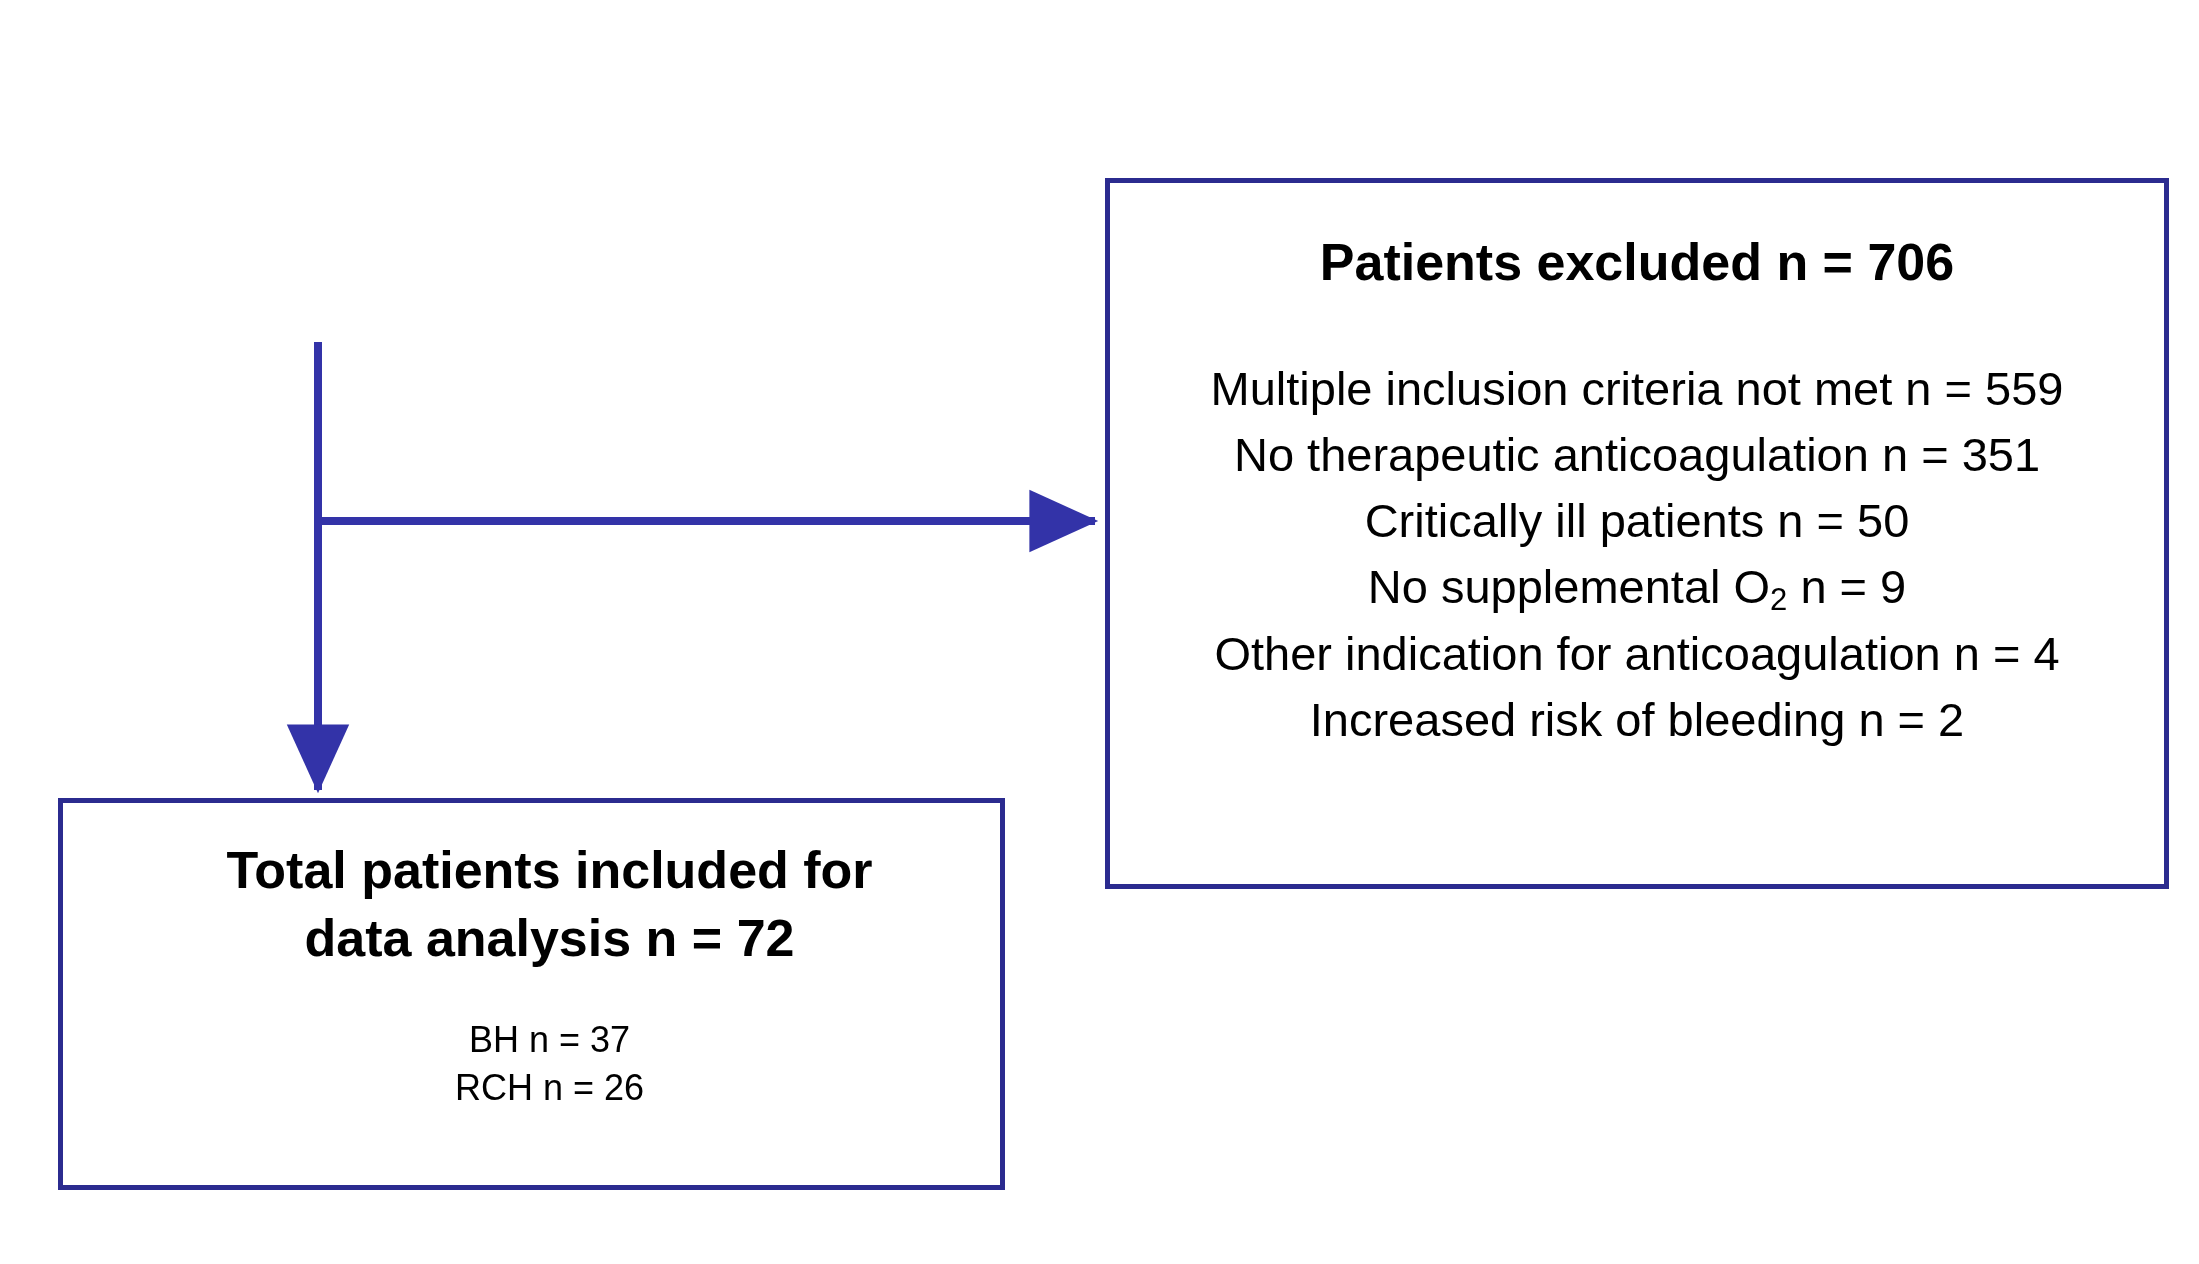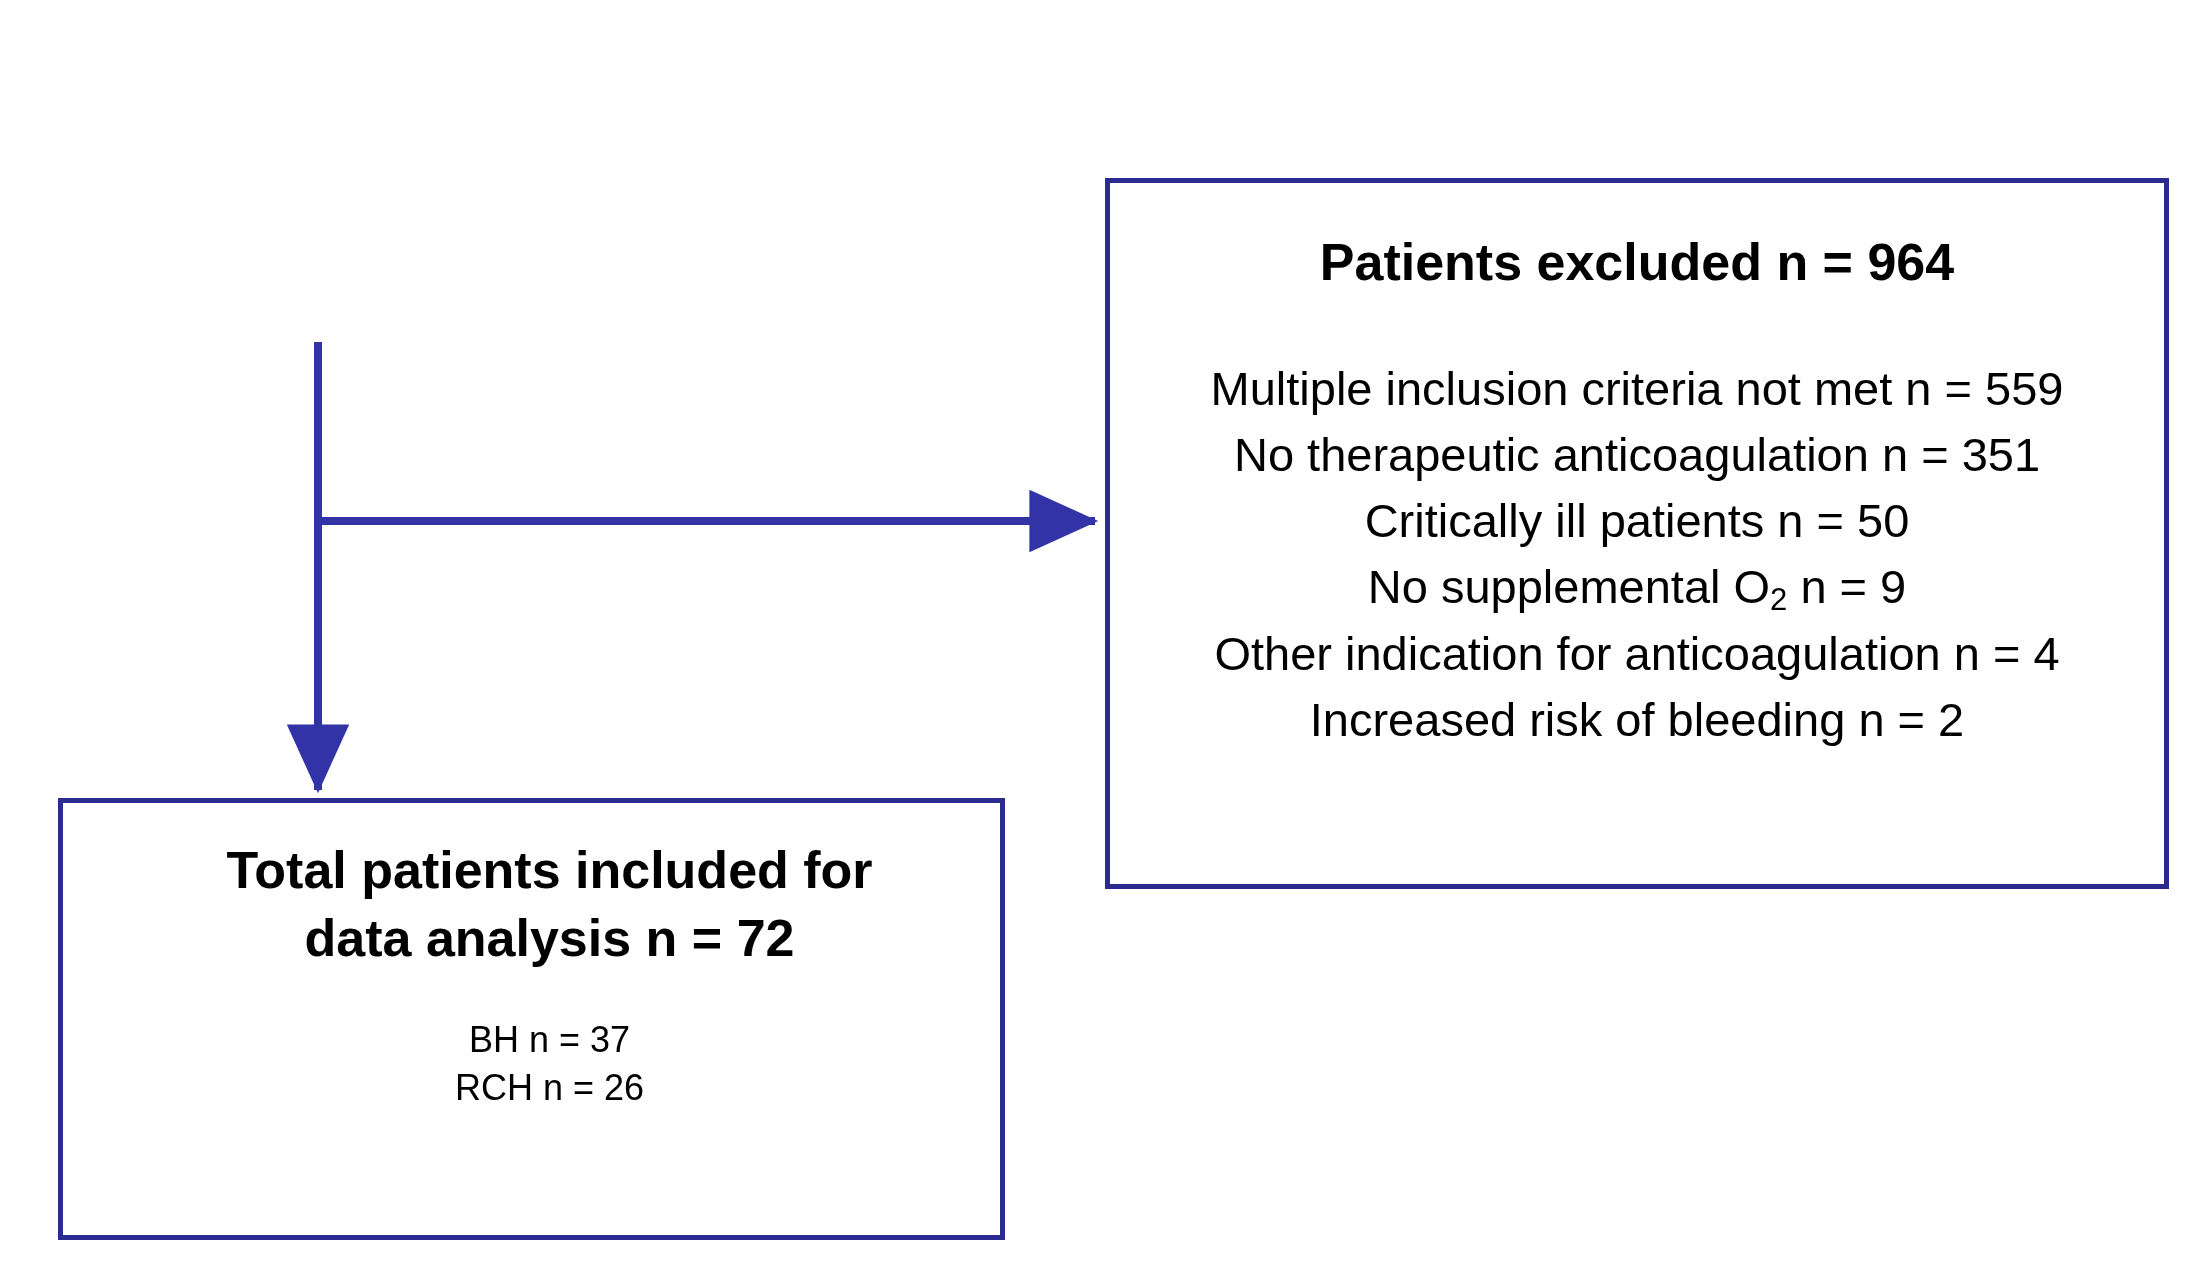--- a/index.html
+++ b/index.html
@@ -70,21 +70,21 @@
     font-size: 47px;
     line-height: 1.40;
     text-align: center;
     white-space: nowrap;
   }
   
   #box-included {
     left: 58px;
     top: 798px;
     width: 947px;
-    height: 442px;
+    height: 392px;
     justify-content: flex-start;
     padding-top: 34px;
     padding-left: 36px;
   }
   #box-included .hl {
     font-weight: bold;
     font-size: 52px;
     line-height: 1.30;
     text-align: center;
     white-space: nowrap;
@@ -131,21 +131,21 @@
       </marker>
     </defs>
 
     <path d="M318,342 L318,790" stroke="#3333a8" stroke-width="8" fill="none" marker-end="url(#arrowDown)"></path>
 
     <path d="M318,521 L1095,521" stroke="#3333a8" stroke-width="8" fill="none" marker-end="url(#arrowRight)"></path>
   </svg>
 
 
   <div class="box" id="box-excluded">
-    <div class="title">Patients excluded n = 964</div>
+    <div class="title">Patients excluded n = 706</div>
     <div class="reasons">
       <div class="reason">Multiple inclusion criteria not met n = 559</div>
       <div class="reason">No therapeutic anticoagulation n = 351</div>
       <div class="reason">Critically ill patients n = 50</div>
       <div class="reason"><span>No supplemental O</span><sub>2</sub><span> n = 9</span></div>
       <div class="reason">Other indication for anticoagulation n = 4</div>
       <div class="reason">Increased risk of bleeding n = 2</div>
     </div>
   </div>
 

